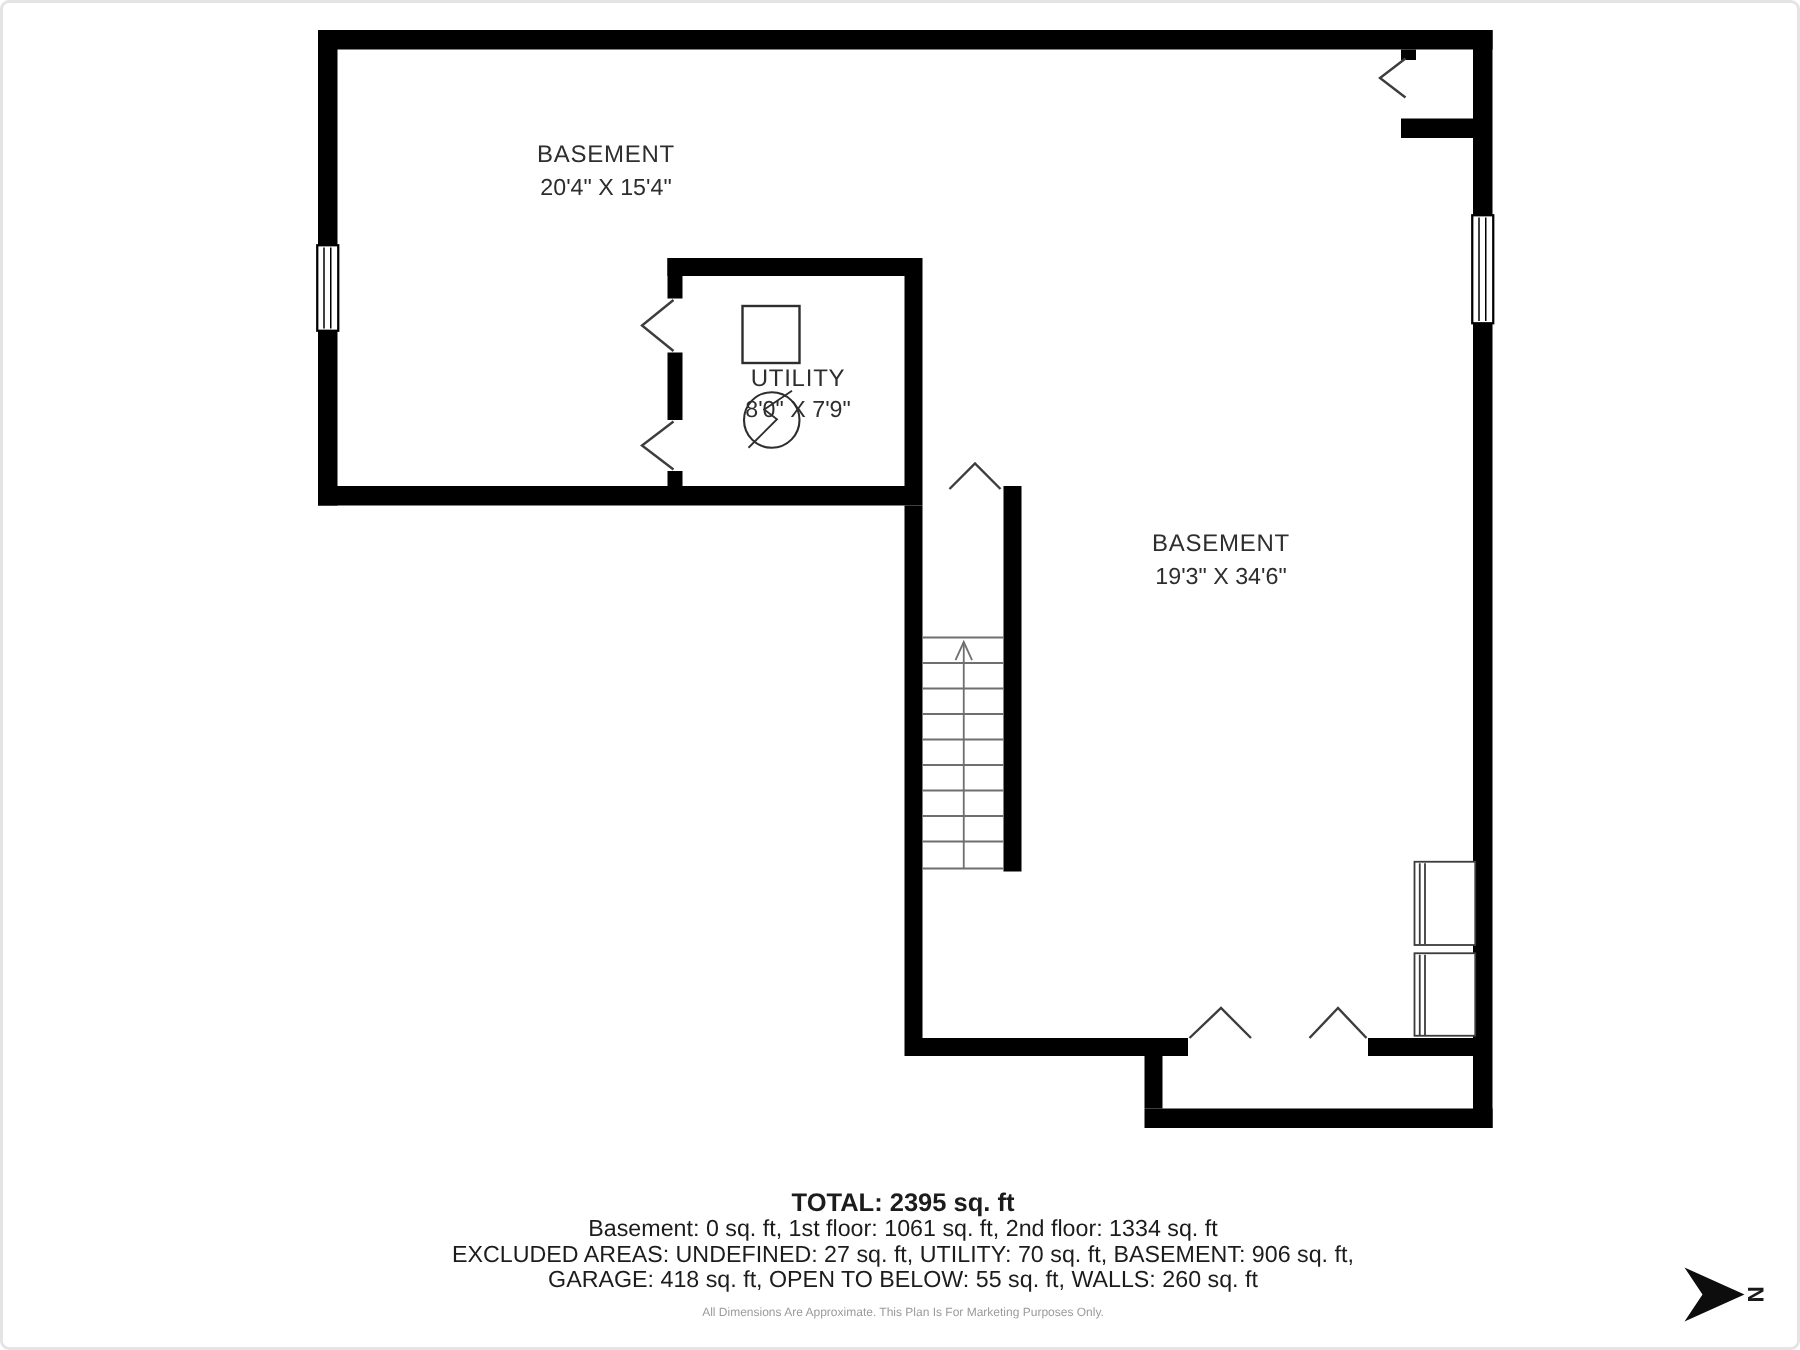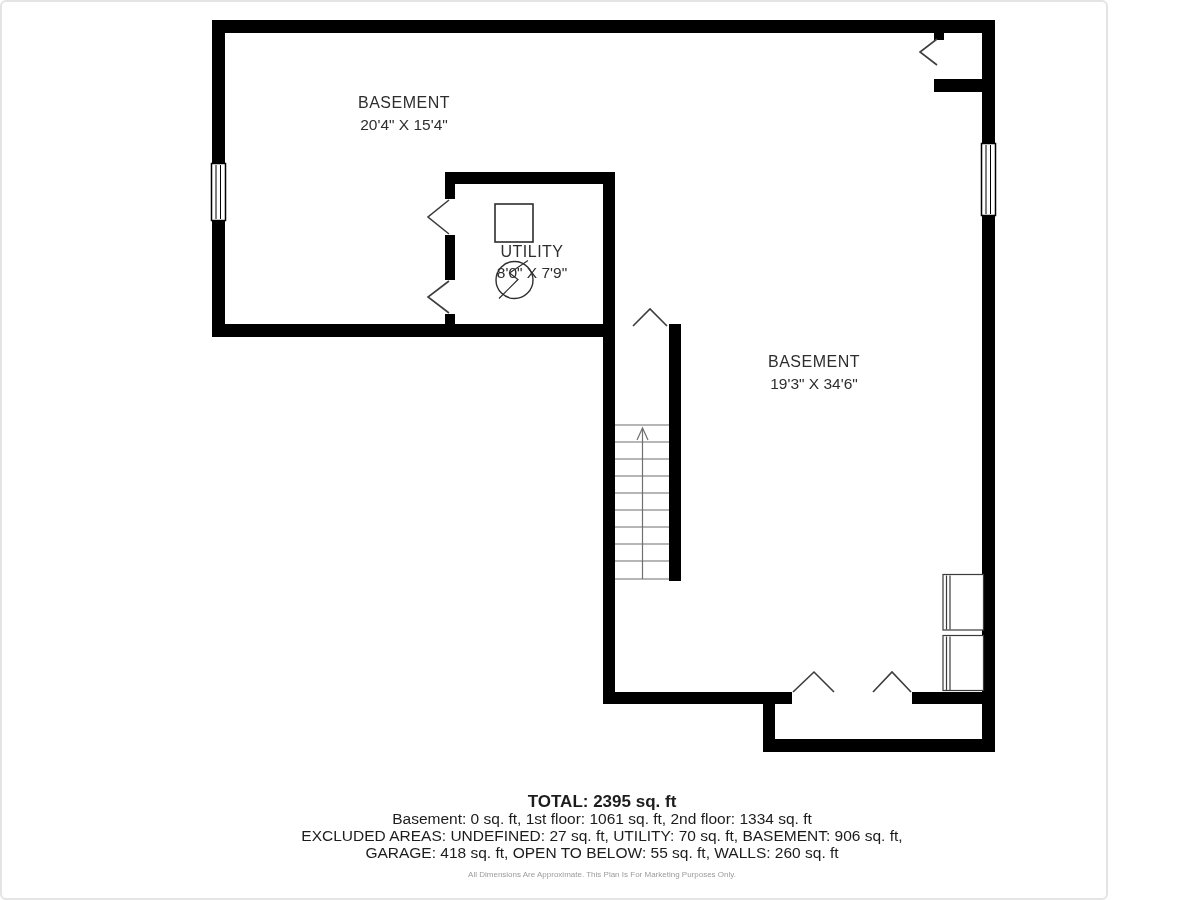--- a/index.html
+++ b/index.html
@@ -1,18 +1,18 @@
 <!DOCTYPE html>
 <html><head>
 <meta charset="utf-8">
 <style>
   html, body { margin: 0; padding: 0; background: #fff; }
   .canvas {
     position: relative;
-    width: 1108px;
+    width: 1200px;
     height: 900px;
     box-sizing: border-box;
     background: #ffffff;
     border: 2px solid #e4e4e4;
     border-radius: 6px;
     overflow: hidden;
     font-family: "Liberation Sans", "DejaVu Sans", sans-serif;
   }
   .plan-svg { position: absolute; left: 0; top: 0; width: 1200px; height: 900px; }
   text { fill: #2e2e2e; }

